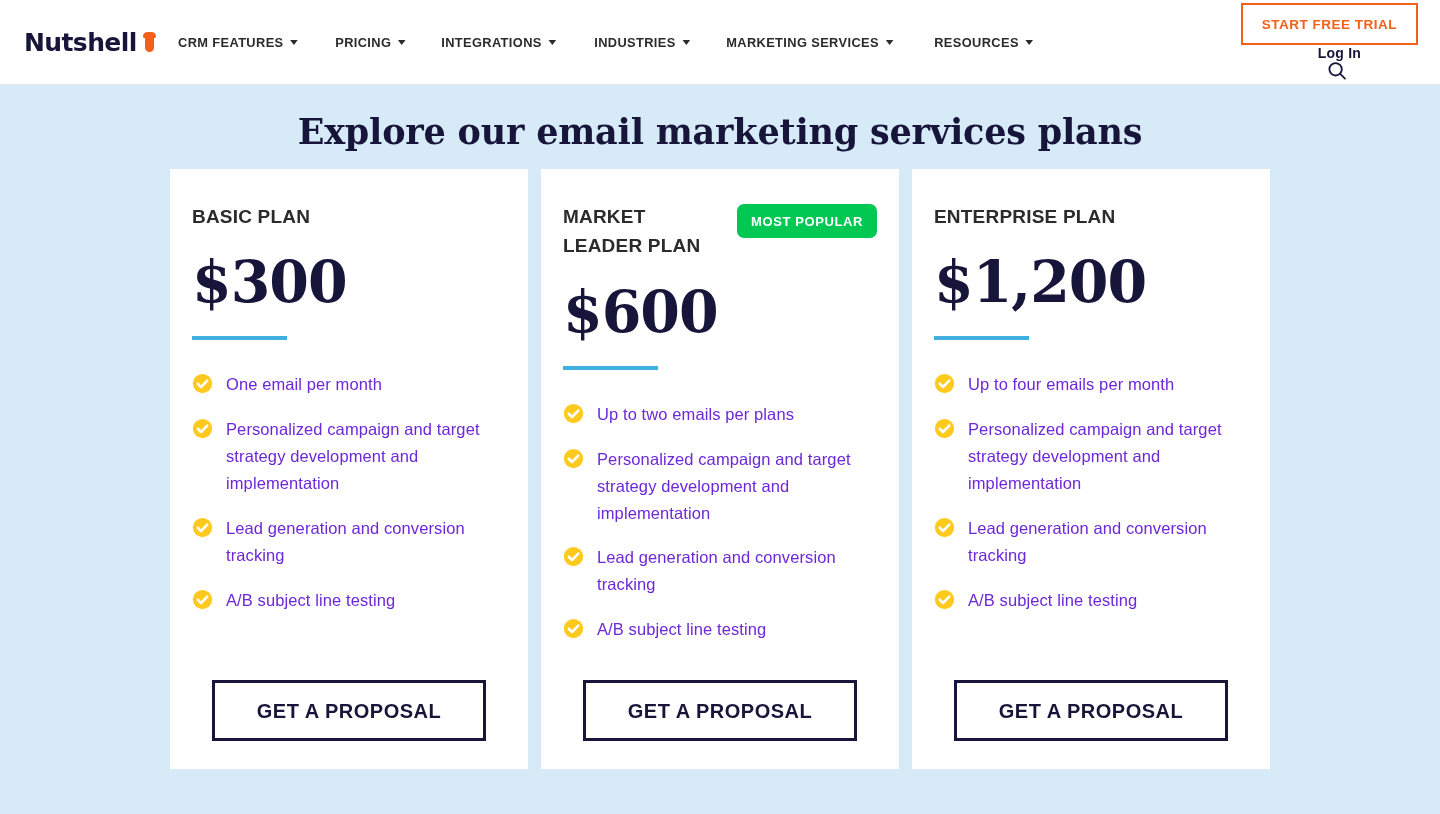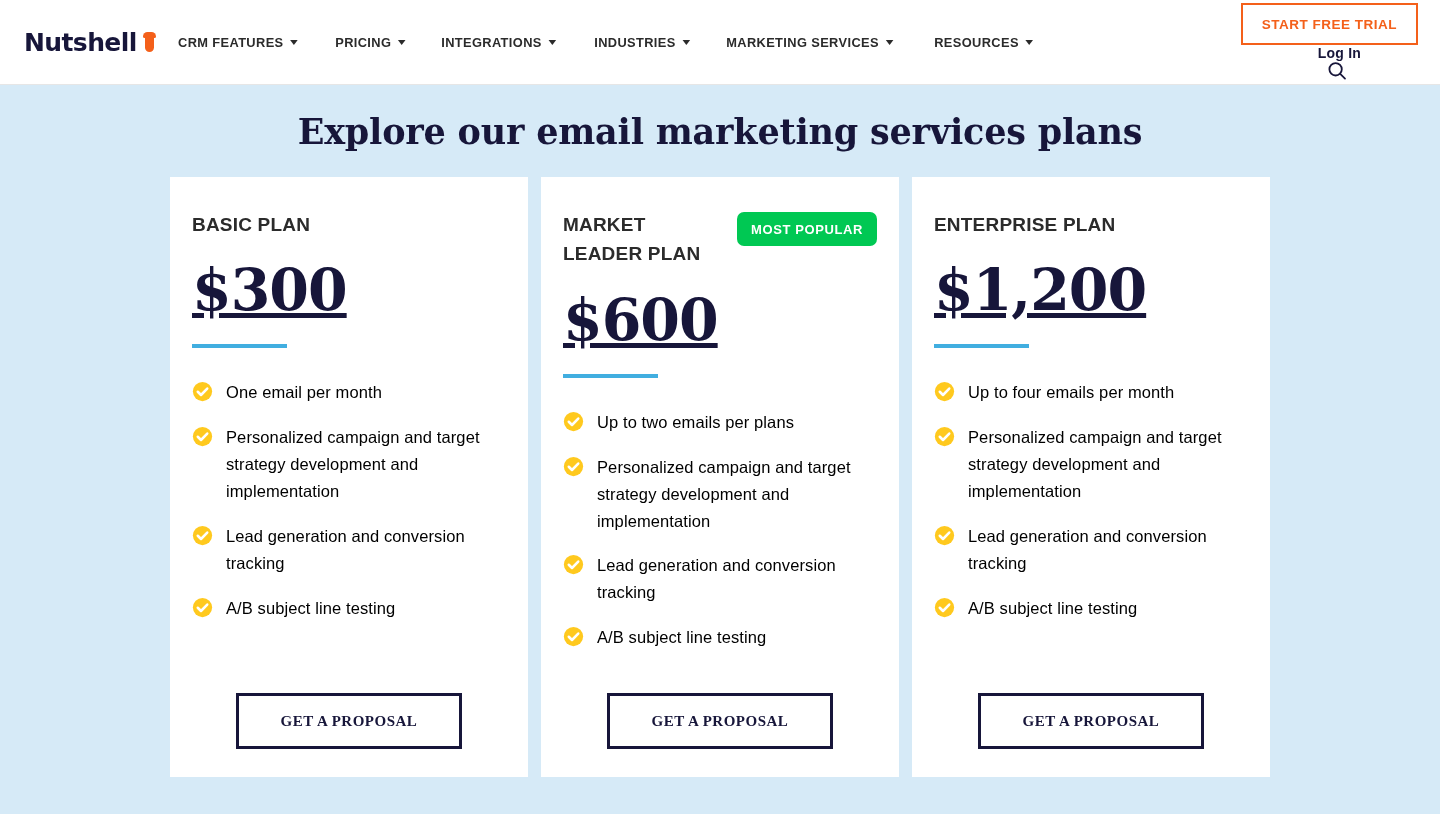--- a/index.html
+++ b/index.html
@@ -148,21 +148,21 @@
     text-align: center;
     letter-spacing: -0.2px;
     line-height: 1.2;
     padding: 8px 8px 0;
   }
 
   .cards-row {
     display: flex;
     justify-content: center;
     gap: 13px;
-    margin-top: 24px;
+    margin-top: 16px;
     padding: 0 170px;
   }
 
   .plan-card {
     width: 359px;
     min-height: 600px;
     background: #ffffff;
     padding: 33px 22px 28px;
     display: flex;
     flex-direction: column;
@@ -199,21 +199,20 @@
   }
 
   .plan-price {
     font-family: "DejaVu Serif", serif;
     font-size: 57px;
     font-weight: bold;
     color: #17163a;
     letter-spacing: -1px;
     line-height: 1;
     margin-top: 22px;
-    text-decoration: underline;
   }
 
   .price-rule {
     width: 95px;
     height: 4px;
     background: #41aee0;
     margin-top: 26px;
   }
 
   .features {
@@ -230,37 +229,37 @@
   }
   .check-icon {
     flex: none;
     width: 21px;
     height: 21px;
     margin-top: 2px;
   }
   .feature-text {
     font-family: "Liberation Sans", sans-serif;
     font-size: 16.5px;
-    color: #000000;
+    color: #6d28d9;
     line-height: 1.63;
     letter-spacing: 0.1px;
   }
 
   .card-footer {
     margin-top: auto;
     display: flex;
     justify-content: center;
     padding-top: 30px;
   }
   .proposal-btn {
     border: 3px solid #17163a;
     background: #ffffff;
     color: #17163a;
-    font-family: Liberation Serif, serif;
-    font-size: 15px;
+    font-family: Liberation Sans, sans-serif;
+    font-size: 20px;
     font-weight: bold;
     letter-spacing: 0.5px;
     text-transform: uppercase;
     padding: 18px 42px 17px;
     cursor: pointer;
     line-height: 1;
     white-space: nowrap;
   }
 </style>
 </head>

